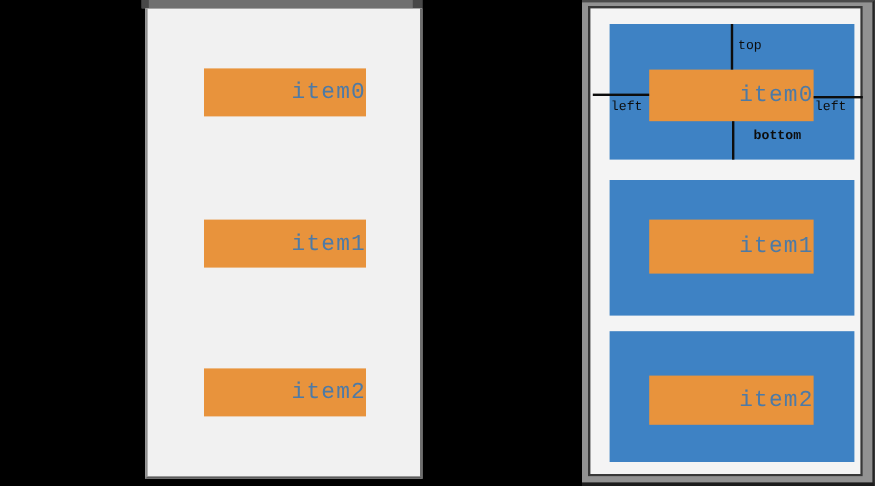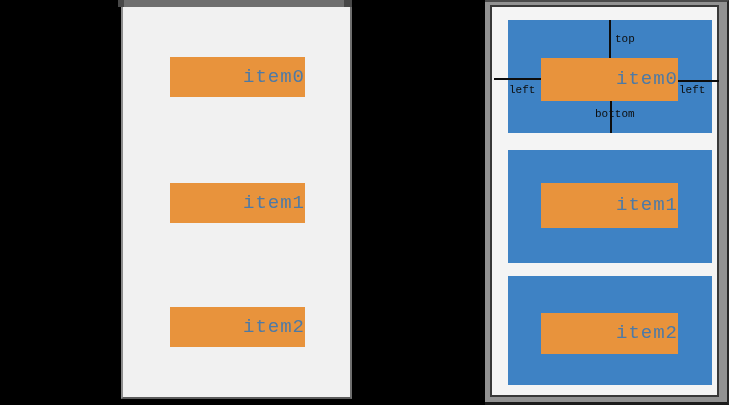--- a/index.html
+++ b/index.html
@@ -70,21 +70,21 @@
   .line-bottom{left:610px;top:101px;width:2px;height:32px;}
   .line-left{left:494px;top:78px;width:47px;height:2px;}
   .line-right{left:678px;top:80px;width:41px;height:2px;}
   .ann-label{
     position:absolute;color:var(--annotation,#0d0d0d);
     font-size:11px;line-height:11px;white-space:nowrap;
   }
   .lab-top{left:615px;top:34px;}
   .lab-left{left:509px;top:85px;}
   .lab-right{left:679px;top:85px;}
-  .lab-bottom{left:595px;top:109px;}
+  .lab-bottom{left:628px;top:109px;font-weight:bold;}
 </style>
 </head>
 <body>
 
 <div class="stage">
 
   <div class="l-scrollbar">
     <div class="cap-left"></div>
     <div class="cap-right"></div>
   </div>

